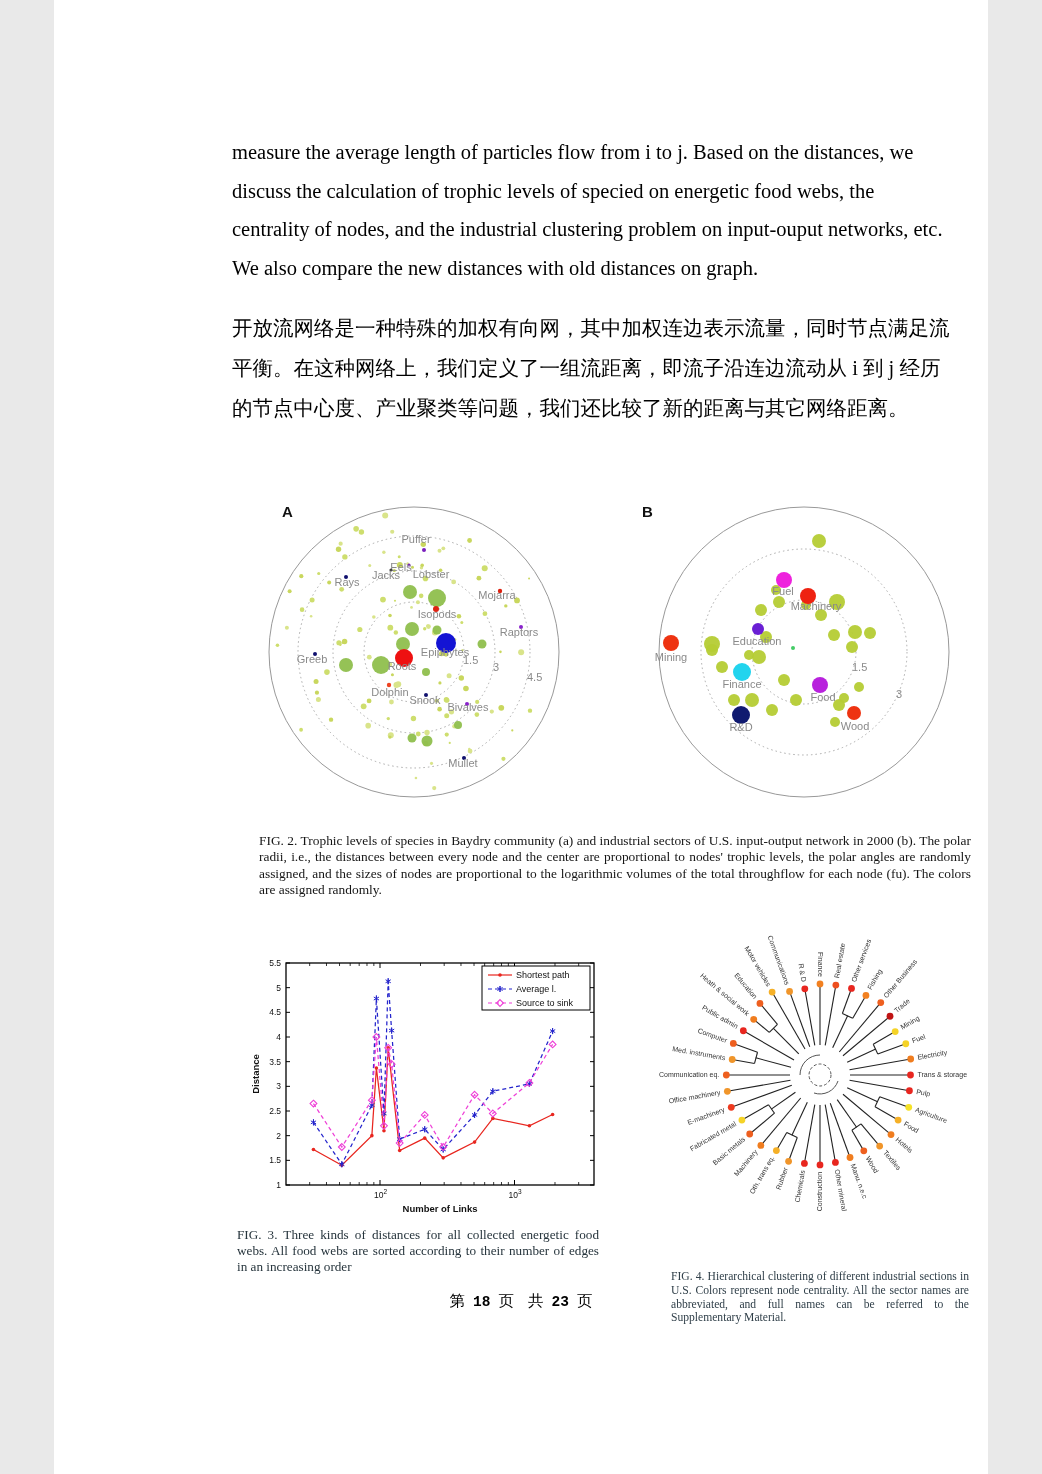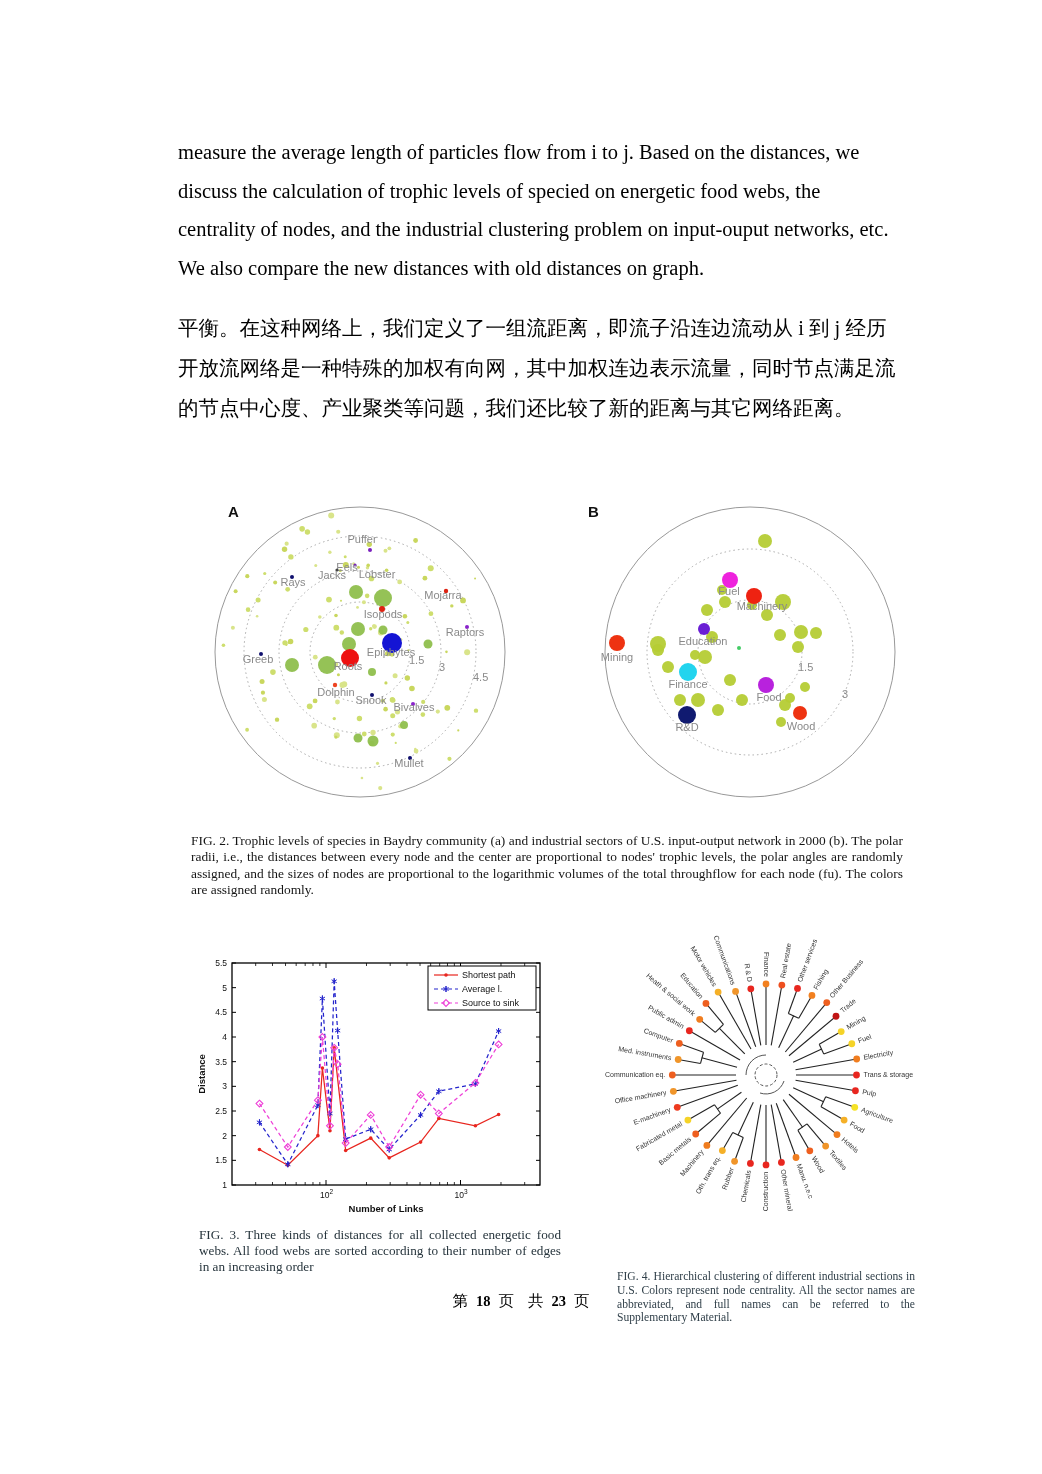--- a/index.html
+++ b/index.html
@@ -1,54 +1,54 @@
 <!DOCTYPE html>
 <html><head>
 <meta charset="utf-8">
 <style>
   html,body{margin:0;padding:0;background:#e9e9e9;}
   .page{
-    position:relative;width:1042px;height:1474px;background:#ffffff;
+    position:relative;width:934px;height:1474px;background:#ffffff;
     margin:0 auto;overflow:hidden;
     font-family:"Liberation Serif", serif;color:#000;
   }
   .para{position:absolute;}
   .para .tline{white-space:nowrap;}
   .en{left:178px;top:133px;width:760px;font-size:20.5px;}
   .en .tline{height:38.6px;line-height:38.6px;}
   .zh{left:178px;top:308px;width:770px;font-size:20.5px;}
   .zh .tline{height:40px;line-height:40px;}
   .figwrap{position:absolute;}
   .caption{position:absolute;text-align:justify;}
-  .fig2cap{left:191px;top:833px;width:712px;font-size:13.4px;line-height:16.4px;color:#151515;}
-  .fig3cap{left:183px;top:1227px;width:362px;font-size:13.2px;line-height:16.2px;color:#26343c;margin-left:16px;}
+  .fig2cap{left:205px;top:833px;width:712px;font-size:13.4px;line-height:16.4px;color:#151515;}
+  .fig3cap{left:183px;top:1227px;width:362px;font-size:13.2px;line-height:16.2px;color:#26343c;}
   .fig4cap{left:617px;top:1238px;width:298px;font-size:11.6px;line-height:13.8px;color:#31404a;margin-top:32px;}
   .footer{
     position:absolute;left:0;top:1291px;width:100%;
     text-align:center;font-size:15.5px;color:#000;
     font-family:"Liberation Serif", serif;
   }
-  .footer .num{font-weight:bold;font-family:Liberation Serif, serif;font-size:14.5px;}
+  .footer .num{font-weight:bold;font-family:Liberation Mono, monospace;font-size:14.5px;}
   .footer span{margin:0 4px;}
   svg text{user-select:none;}
 </style>
 </head>
 <body>
 
 <div class="page">
 
   <div class="para en" id="en-para">
       <div class="tline">measure the average length of particles flow from i to j. Based on the distances, we</div>
       <div class="tline">discuss the calculation of trophic levels of specied on energetic food webs, the</div>
       <div class="tline">centrality of nodes, and the industrial clustering problem on input-ouput networks, etc.</div>
       <div class="tline">We also compare the new distances with old distances on graph.</div>
     </div>
   <div class="para zh" id="zh-para">
+      <div class="tline">开放流网络是一种特殊的加权有向网，其中加权连边表示流量，同时节点满足流</div>
       <div class="tline">平衡。在这种网络上，我们定义了一组流距离，即流子沿连边流动从 i 到 j 经历</div>
-      <div class="tline">开放流网络是一种特殊的加权有向网，其中加权连边表示流量，同时节点满足流</div>
       <div class="tline">的节点中心度、产业聚类等问题，我们还比较了新的距离与其它网络距离。</div>
     </div>
 
   <div class="figwrap" style="left:200px;top:495px;">
     <svg id="fig2-svg" width="710" height="318">
         <g>
           <text x="28" y="22" font-family="Liberation Sans, sans-serif" font-size="15" font-weight="bold" fill="#111">A</text>
           <circle cx="160" cy="157" r="145" fill="none" stroke="#999" stroke-width="1"></circle>
           <circle cx="160" cy="157" r="50" fill="none" stroke="#aaaaaa" stroke-width="1" stroke-dasharray="1.5,3"></circle>
           <circle cx="160" cy="157" r="81" fill="none" stroke="#aaaaaa" stroke-width="1" stroke-dasharray="1.5,3"></circle>

